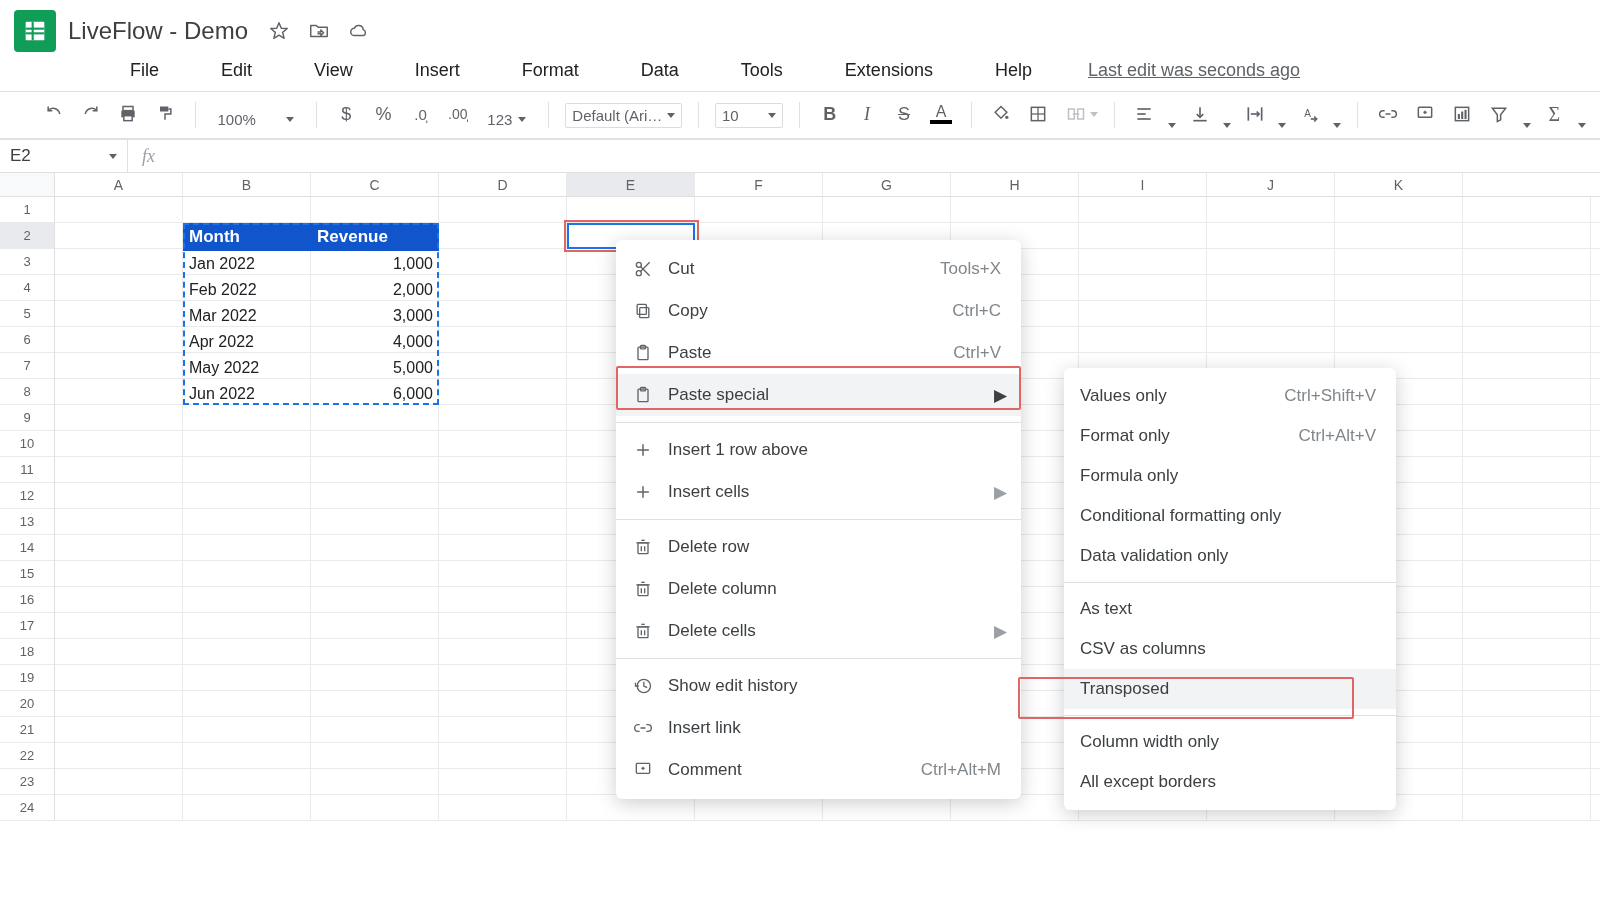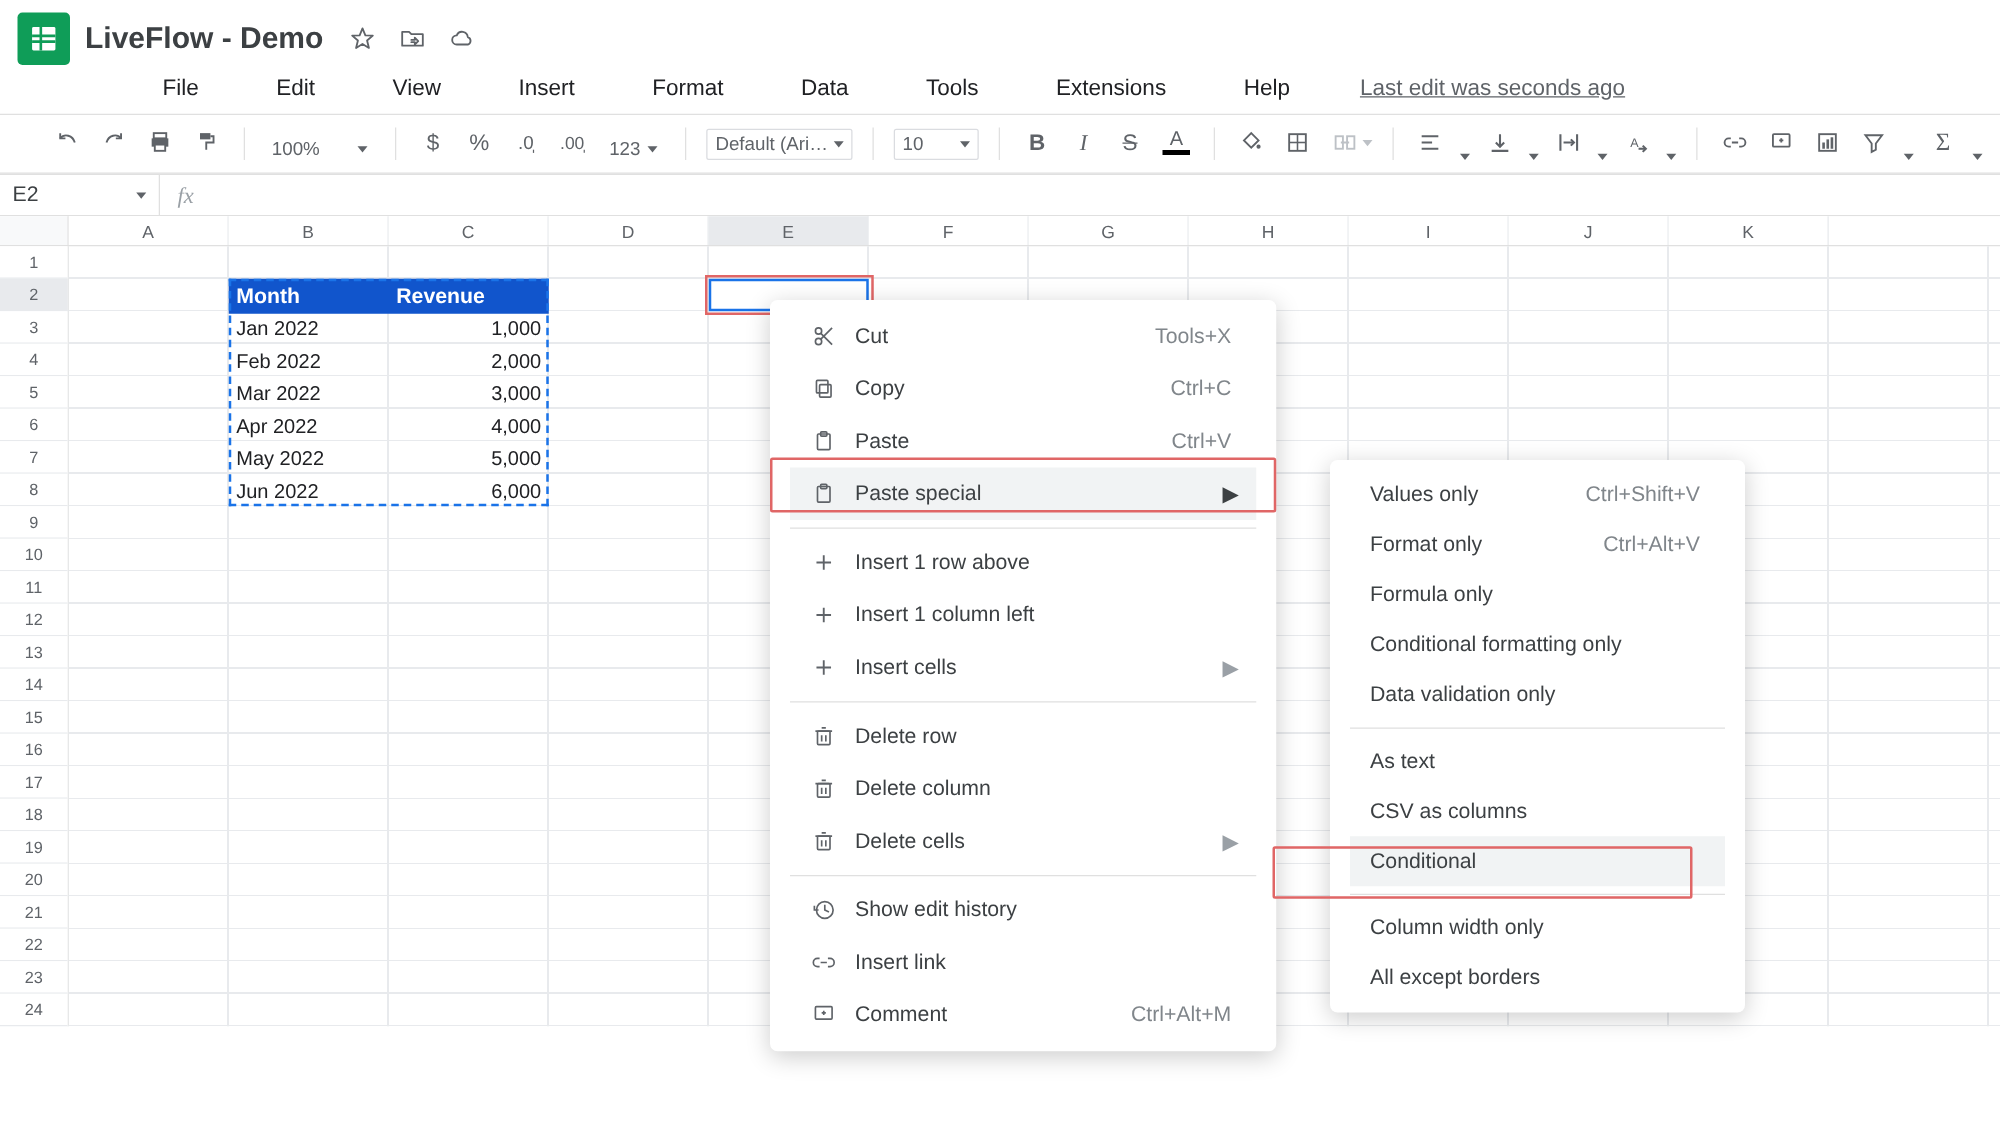--- a/index.html
+++ b/index.html
@@ -13,21 +13,20 @@
     height: 909px;
     overflow: hidden;
     position: relative;
   }
   
   .title-row {
     display: flex;
     align-items: center;
     padding: 10px 14px 2px 14px;
     gap: 12px;
-    font-weight: bold;
   }
   .sheets-icon {
     width: 42px; height: 42px;
     background: #0f9d58;
     border-radius: 4px;
     display: flex; align-items: center; justify-content: center;
   }
   .sheets-icon svg { width: 28px; height: 28px; }
   .doc-title {
     font-size: 24px;
@@ -92,21 +91,21 @@
   .dt-header div:last-child{flex:0 0 128px;padding:4px 6px;}
   .dt-row{display:flex;height:26px;line-height:26px;font-size:16px;color:#202124;}
   .dt-row div:first-child{flex:0 0 128px;padding:0 6px;}
   .dt-row div:last-child{flex:0 0 128px;padding:0 6px;text-align:right;}
   .marchingants{position:absolute;left:128px;top:26px;width:256px;height:182px;border:2px dashed #1a73e8;pointer-events:none;}
   
   .active-cell{position:absolute;left:512px;top:26px;width:128px;height:26px;border:2px solid #1a73e8;background:#fff;}
   .active-cell::after{content:"";position:absolute;right:-3px;bottom:-3px;width:6px;height:6px;background:#1a73e8;}
   .red-box-cell{position:absolute;left:509px;top:23px;width:135px;height:32px;border:2px solid #e06666;pointer-events:none;}
   
-  .menu{position:absolute;background:#fff;border-radius:6px;box-shadow:0 4px 20px rgba(0,0,0,.2);padding:8px 16px;font-size:17px;color:#3c4043;}
+  .menu{position:absolute;background:#fff;border-radius:6px;box-shadow:0 4px 20px rgba(0,0,0,.2);padding:8px 0;font-size:17px;color:#3c4043;}
   .menu .row{display:flex;align-items:center;gap:14px;padding:10px 20px 10px 16px;white-space:nowrap;position:relative;}
   .menu .row .mi-icon{width:22px;height:22px;flex:0 0 22px;display:flex;align-items:center;justify-content:center;}
   .menu .row .mi-icon svg{width:20px;height:20px;}
   .menu .row .lbl{flex:1;}
   .menu .row .shc{color:#80868b;}
   .menu .row .sub-caret{position:absolute;right:14px;}
   .menu .sep{height:1px;background:#e0e0e0;margin:6px 0;}
   .menu .row.hov{background:#f1f3f4;}
   .red-outline{position:absolute;border:2px solid #e06666;border-radius:2px;pointer-events:none;}
   .disabled-pair{display:flex;align-items:center;}
@@ -459,29 +458,20 @@
       </span>
     <span class="lbl">Insert 1 row above</span>
   </div>
   <div class="row">
     <span class="mi-icon">
         <svg viewBox="0 0 24 24">
           <line x1="12" y1="5" x2="12" y2="19" stroke="#5f6368" stroke-width="1.8"></line>
           <line x1="5" y1="12" x2="19" y2="12" stroke="#5f6368" stroke-width="1.8"></line>
         </svg>
       </span>
-    <span class="lbl">Insert 1 column left</span>
-  </div>
-  <div class="row">
-    <span class="mi-icon">
-        <svg viewBox="0 0 24 24">
-          <line x1="12" y1="5" x2="12" y2="19" stroke="#5f6368" stroke-width="1.8"></line>
-          <line x1="5" y1="12" x2="19" y2="12" stroke="#5f6368" stroke-width="1.8"></line>
-        </svg>
-      </span>
     <span class="lbl">Insert cells</span>
     <span class="sub-caret" style="color:#9aa0a6">▶</span>
   </div>
   <div class="sep"></div>
   <div class="row">
     <span class="mi-icon">
         <svg viewBox="0 0 24 24">
           <rect x="6" y="7" width="12" height="13" rx="1" fill="none" stroke="#5f6368" stroke-width="1.6"></rect>
           <line x1="4" y1="7" x2="20" y2="7" stroke="#5f6368" stroke-width="1.6"></line>
           <line x1="10" y1="4" x2="14" y2="4" stroke="#5f6368" stroke-width="1.6"></line>
@@ -569,21 +559,21 @@
     <span class="lbl">Data validation only</span>
   </div>
   <div class="sep"></div>
   <div class="row">
     <span class="lbl">As text</span>
   </div>
   <div class="row">
     <span class="lbl">CSV as columns</span>
   </div>
   <div class="row hov">
-    <span class="lbl">Conditional</span>
+    <span class="lbl">Transposed</span>
   </div>
   <div class="sep"></div>
   <div class="row">
     <span class="lbl">Column width only</span>
   </div>
   <div class="row">
     <span class="lbl">All except borders</span>
   </div>
 </div>
 

